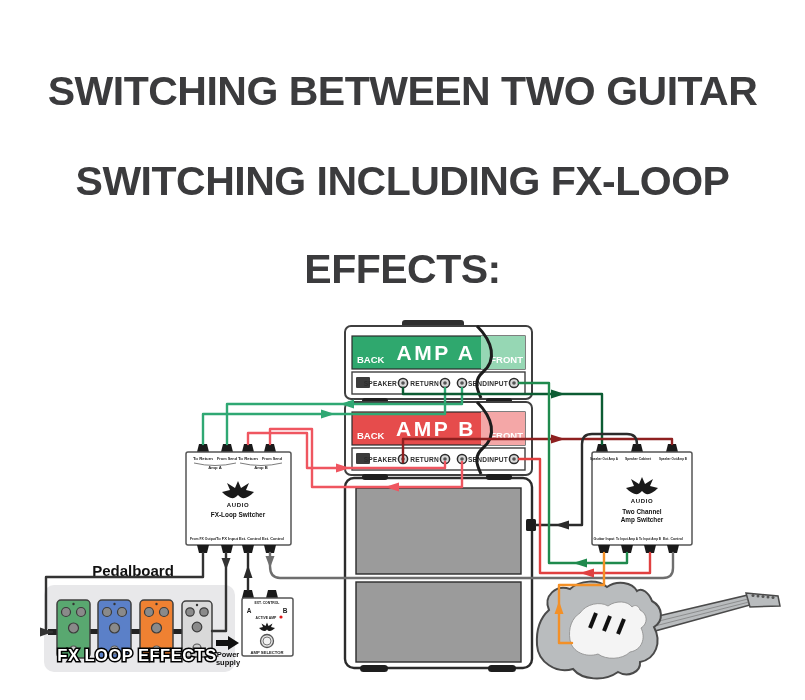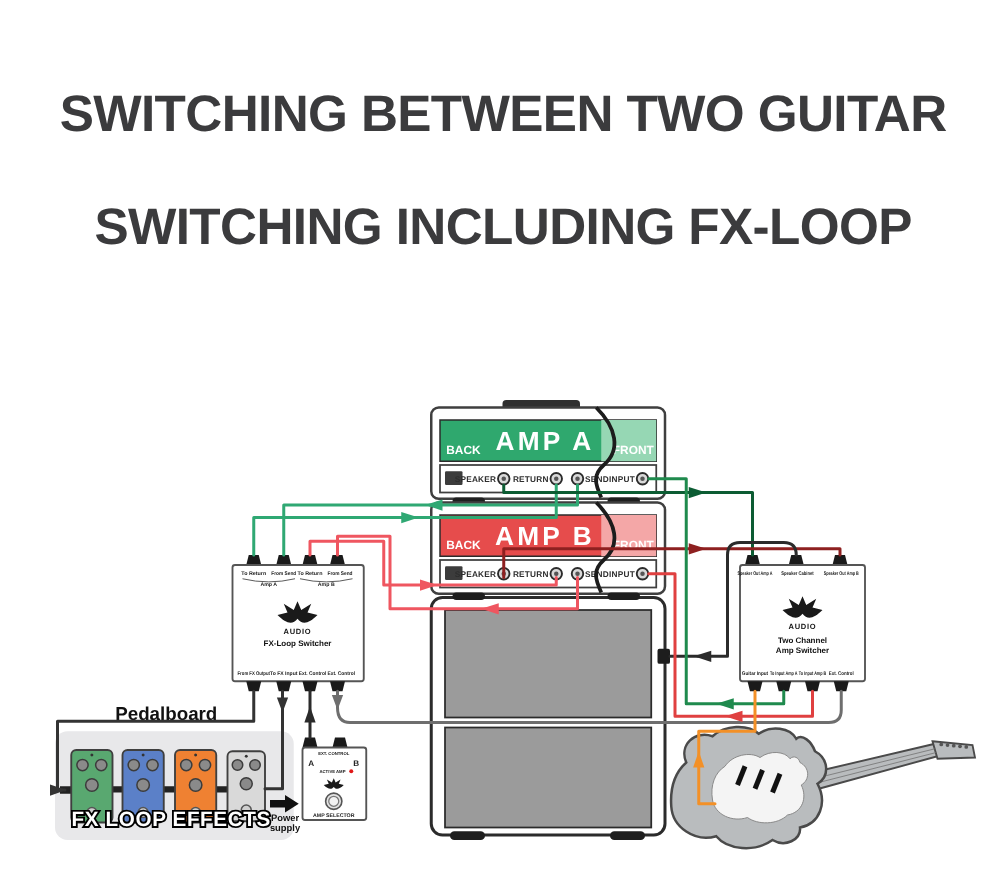--- a/index.html
+++ b/index.html
@@ -16,20 +16,21 @@
   .brand{font-size:6px;font-weight:bold;fill:#111;letter-spacing:0.6px;}
   .model{font-size:6.4px;font-weight:bold;fill:#111;}
 </style>
 </head>
 <body>
 
 <div class="stage">
 
   <div class="title-line" id="t1">SWITCHING BETWEEN TWO GUITAR</div>
   <div class="title-line" id="t2">SWITCHING INCLUDING FX-LOOP</div>
+  <div class="title-line" id="t3">EFFECTS:</div>
 
   <svg width="805" height="390" viewBox="0 0 805 390" style="position:absolute;left:0;top:310px;">
 
     <g>
       <rect x="345" y="168" width="187" height="190" rx="9" fill="#ffffff" stroke="#2b2b2b" stroke-width="2.4"></rect>
       <rect x="356" y="178" width="165" height="86" stroke="#2b2b2b" stroke-width="1.4" fill="#9b9b9b"></rect>
       <rect x="356" y="272" width="165" height="80" stroke="#2b2b2b" stroke-width="1.4" fill="#9b9b9b"></rect>
       <rect x="360" y="355" width="28" height="7" rx="3.5" fill="#1e1e1e"></rect>
       <rect x="488" y="355" width="28" height="7" rx="3.5" fill="#1e1e1e"></rect>
       <rect x="526" y="209" width="10" height="12" rx="1.5" fill="#1d1d1d"></rect>

